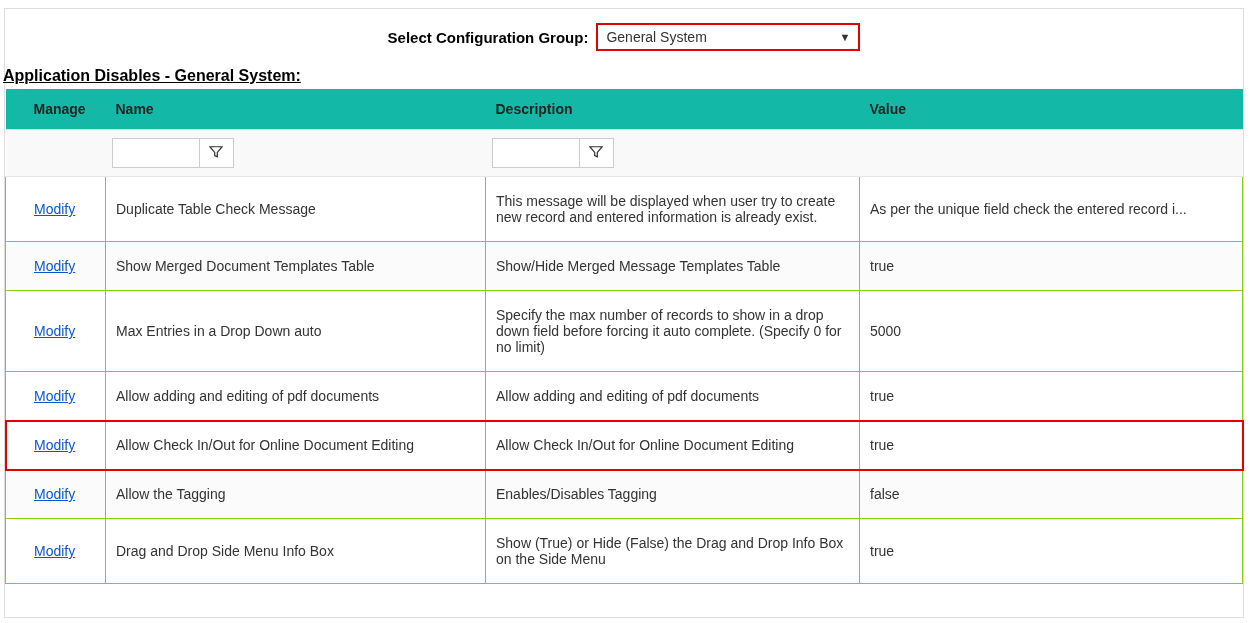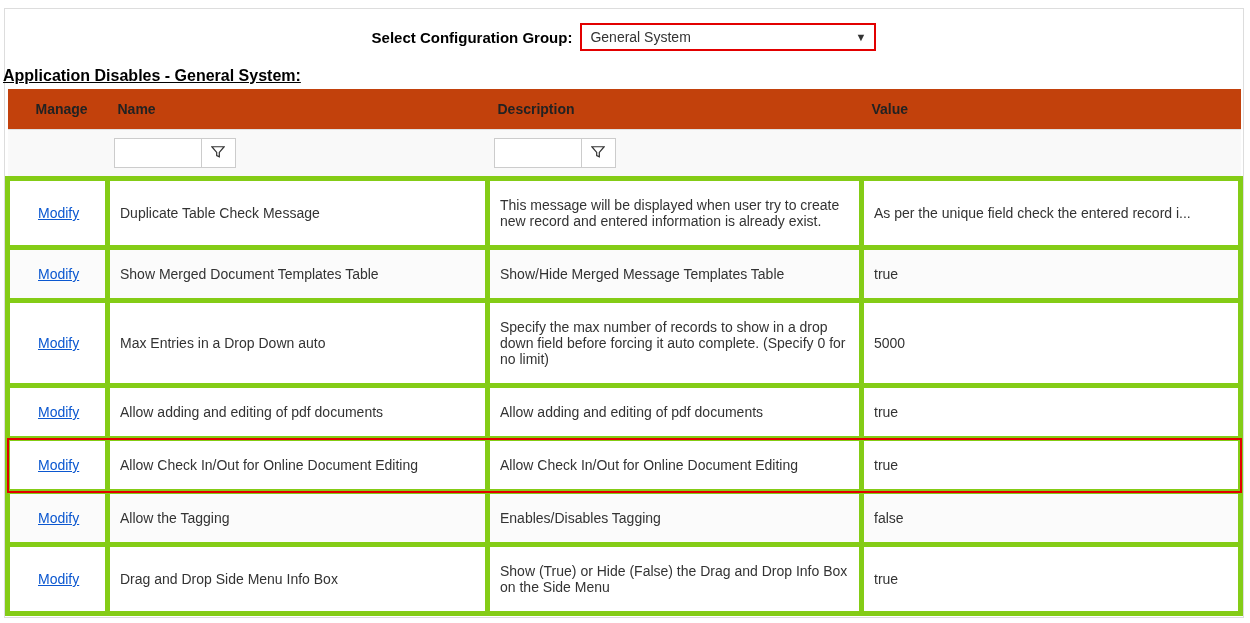--- a/index.html
+++ b/index.html
@@ -27,21 +27,21 @@
       gap: 8px;
     }
     .top-selector-label {
       font-weight: bold;
       font-size: 15px;
       color: #000;
     }
     .select-wrapper {
       position: relative;
       border: 2px solid #e20000;
-      width: 296px;
+      width: 264px;
       height: 28px;
       display: flex;
       align-items: center;
       padding: 0 8px;
     }
     .select-value {
       flex: 1;
       color: #333;
       font-size: 14px;
     }
@@ -55,21 +55,21 @@
       color: #000;
       text-decoration: underline;
       padding: 0 4px 4px 0;
       margin-left: -2px;
     }
     table {
       width: 100%;
       border-collapse: collapse;
     }
     thead tr.col-headers {
-      background: #c2410c;
+      background: #14b8a6;
     }
     thead th {
       text-align: left;
       font-weight: bold;
       color: #222;
       padding: 12px 8px 12px 10px;
       font-size: 14px;
       border-bottom: 1px solid #e0e0e0;
     }
     thead tr.filter-row {
@@ -101,21 +101,21 @@
       display: flex;
       align-items: center;
       justify-content: center;
       cursor: pointer;
     }
     .filter-icon {
       display: inline-block;
     }
     tbody tr.data-row td {
       padding: 16px 10px;
-      border: 5px solid #84cc16;
+      border: 1px solid #84cc16;
       vertical-align: middle;
       font-size: 14px;
       color: #333;
     }
     tbody tr.data-row.alt {
       background: #fbfbfb;
     }
     tbody tr.highlighted {
       outline: 2px solid #e20000;
       outline-offset: -1px;

